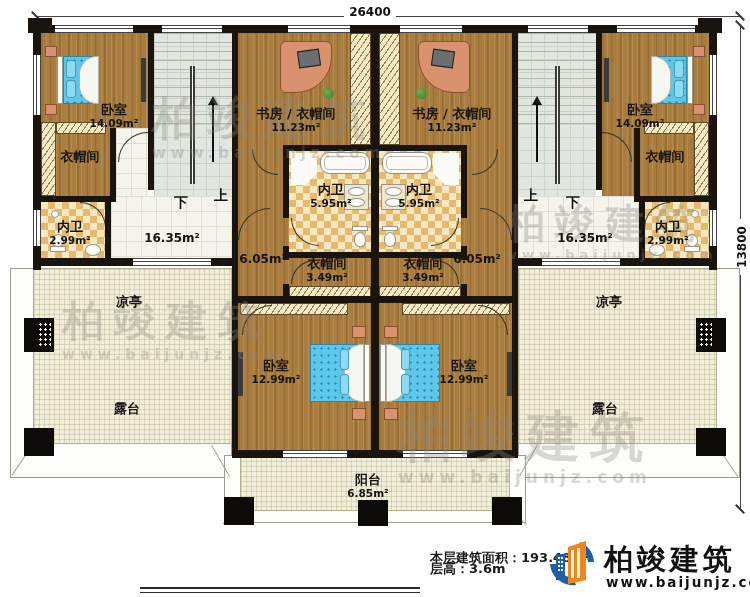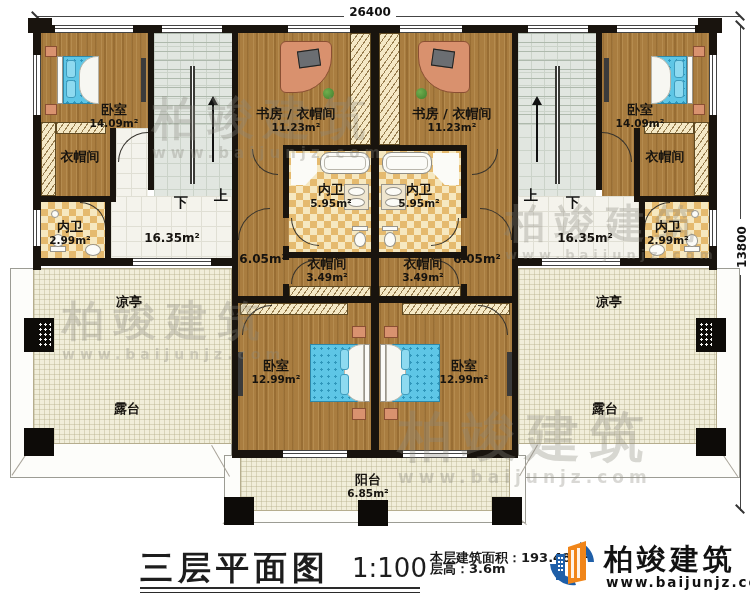--- a/index.html
+++ b/index.html
@@ -374,22 +374,20 @@
     <span class="nm">凉亭</span>
     </div>
   <div class="label" style="left:605px;top:409px;">
     <span class="nm">露台</span>
     </div>
   <div class="label" style="left:368px;top:486px;">
     <span class="nm">阳台</span>
     <span class="ar">6.85m²</span>
     </div>
 
-  <div class="titleMain" style="left:140px;top:546px;">三层平面图</div>
-  <div class="titleScale" style="left:352px;top:553px;">1:100</div>
   <div class="titleRule" style="left:140px;top:587px;width:280px;"></div>
   <div class="info" style="left:430px;top:549px;">本层建筑面积：193.48m²</div>
   <div class="info" style="left:430px;top:560px;">层高：3.6m</div>
 
   <svg style="position:absolute;left:543px;top:534px;" width="58" height="58" viewBox="0 0 58 58">
     <path d="M7 30 a23 23 0 0 0 26 21 l-3 -8 a15 15 0 0 1 -16 -13 z" fill="#1f5fa8"></path>
     <path d="M51 28 a23 23 0 0 0 -14 -20 l1 8 a15 15 0 0 1 7 12 z" fill="#1f5fa8"></path>
     <rect x="13" y="20" width="9" height="26" fill="#1f5fa8"></rect>
     <rect x="15" y="23" width="2" height="2" fill="#fff"></rect>
       <rect x="18" y="23" width="2" height="2" fill="#fff"></rect>

